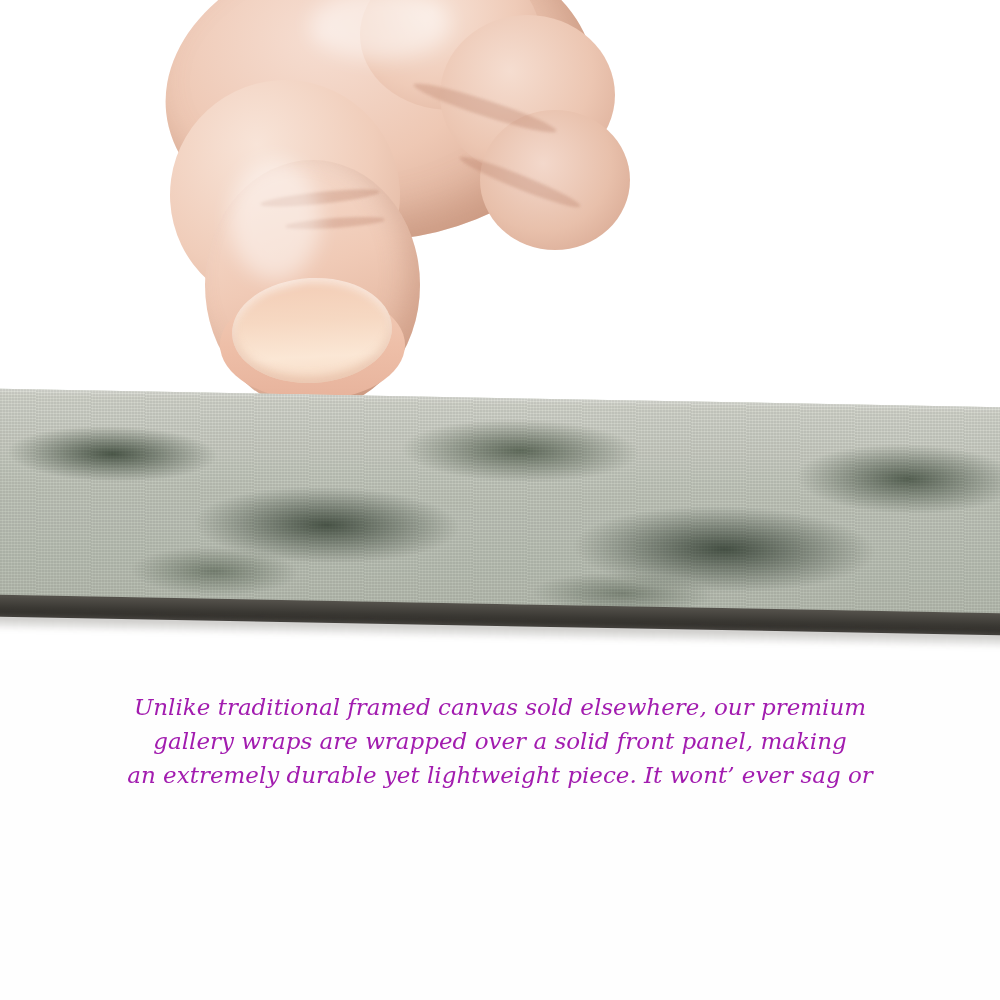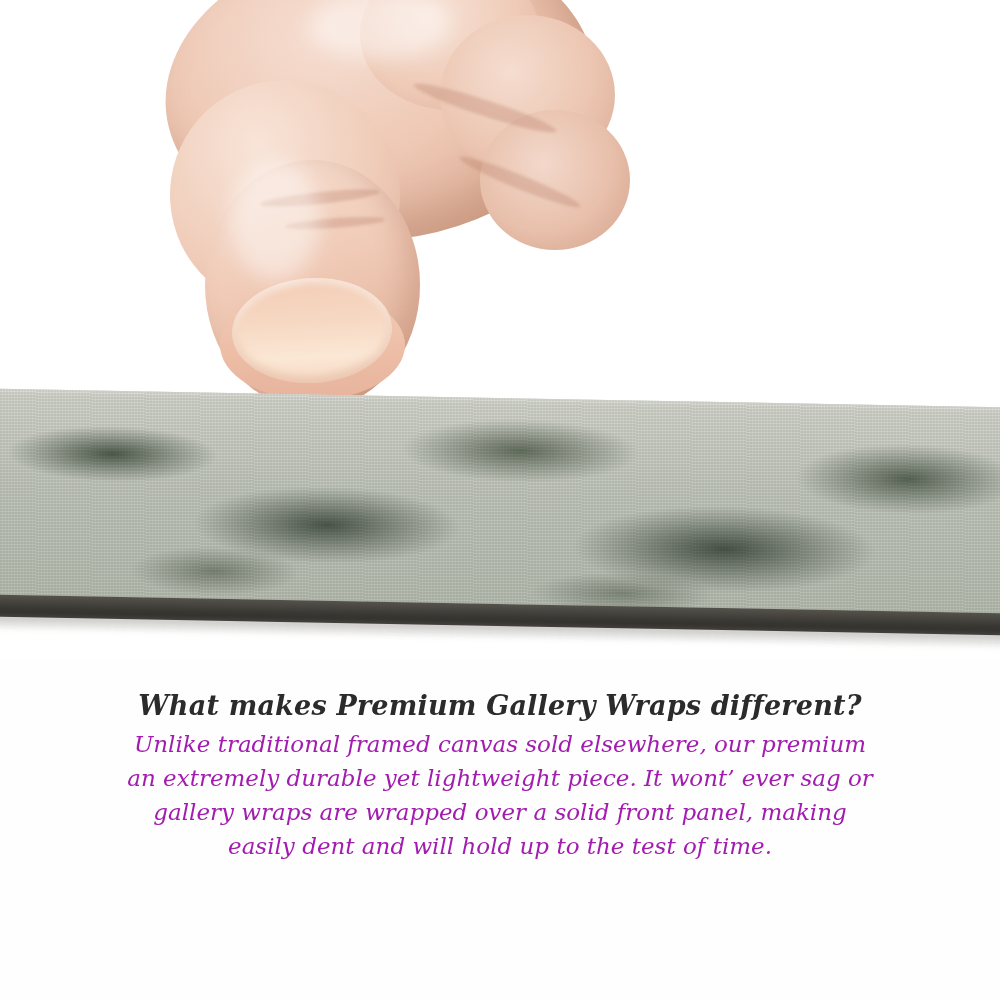--- a/index.html
+++ b/index.html
@@ -220,22 +220,20 @@
       <div class="canvas-face">
         <div class="weave"></div>
 
       </div>
       <div class="canvas-edge-dark"></div>
       <div class="canvas-shadow"></div>
     </div>
   </div>
 
   <div class="caption">
-    <h2>What makes Premium Gallery Wraps different?</h2>
     <p>
       <span class="line">Unlike traditional framed canvas sold elsewhere, our premium</span>
+      <span class="line">gallery wraps are wrapped over a solid front panel, making</span>
       <span class="line">an extremely durable yet lightweight piece. It wont’ ever sag or</span>
-      <span class="line">gallery wraps are wrapped over a solid front panel, making</span>
-      <span class="line">easily dent and will hold up to the test of time.</span>
     </p>
   </div>
 
 </div>
 
 </body></html>

